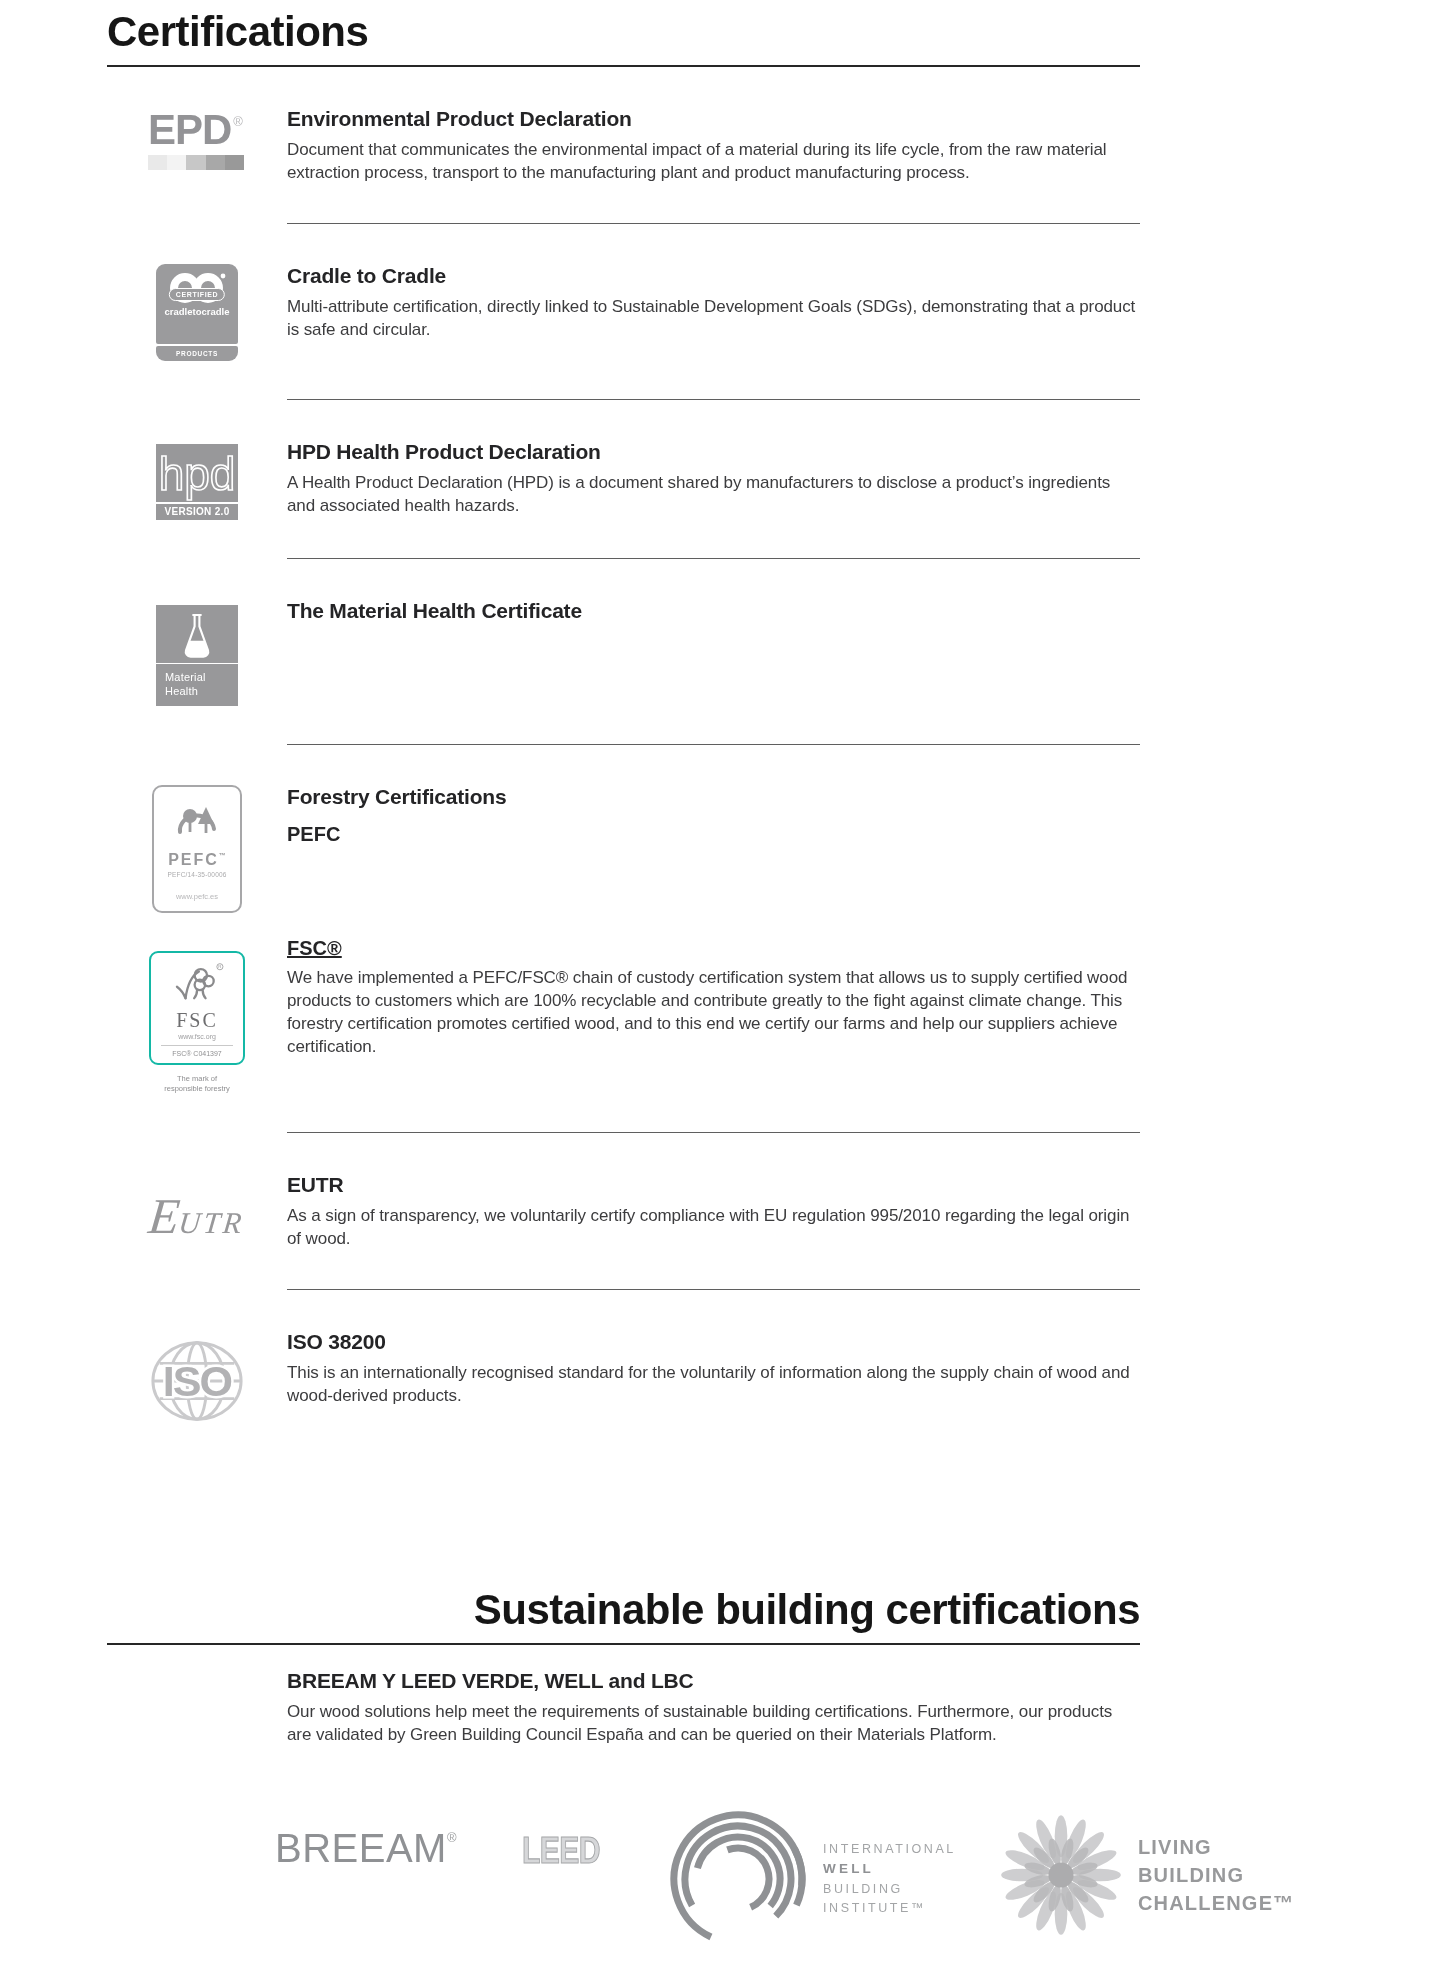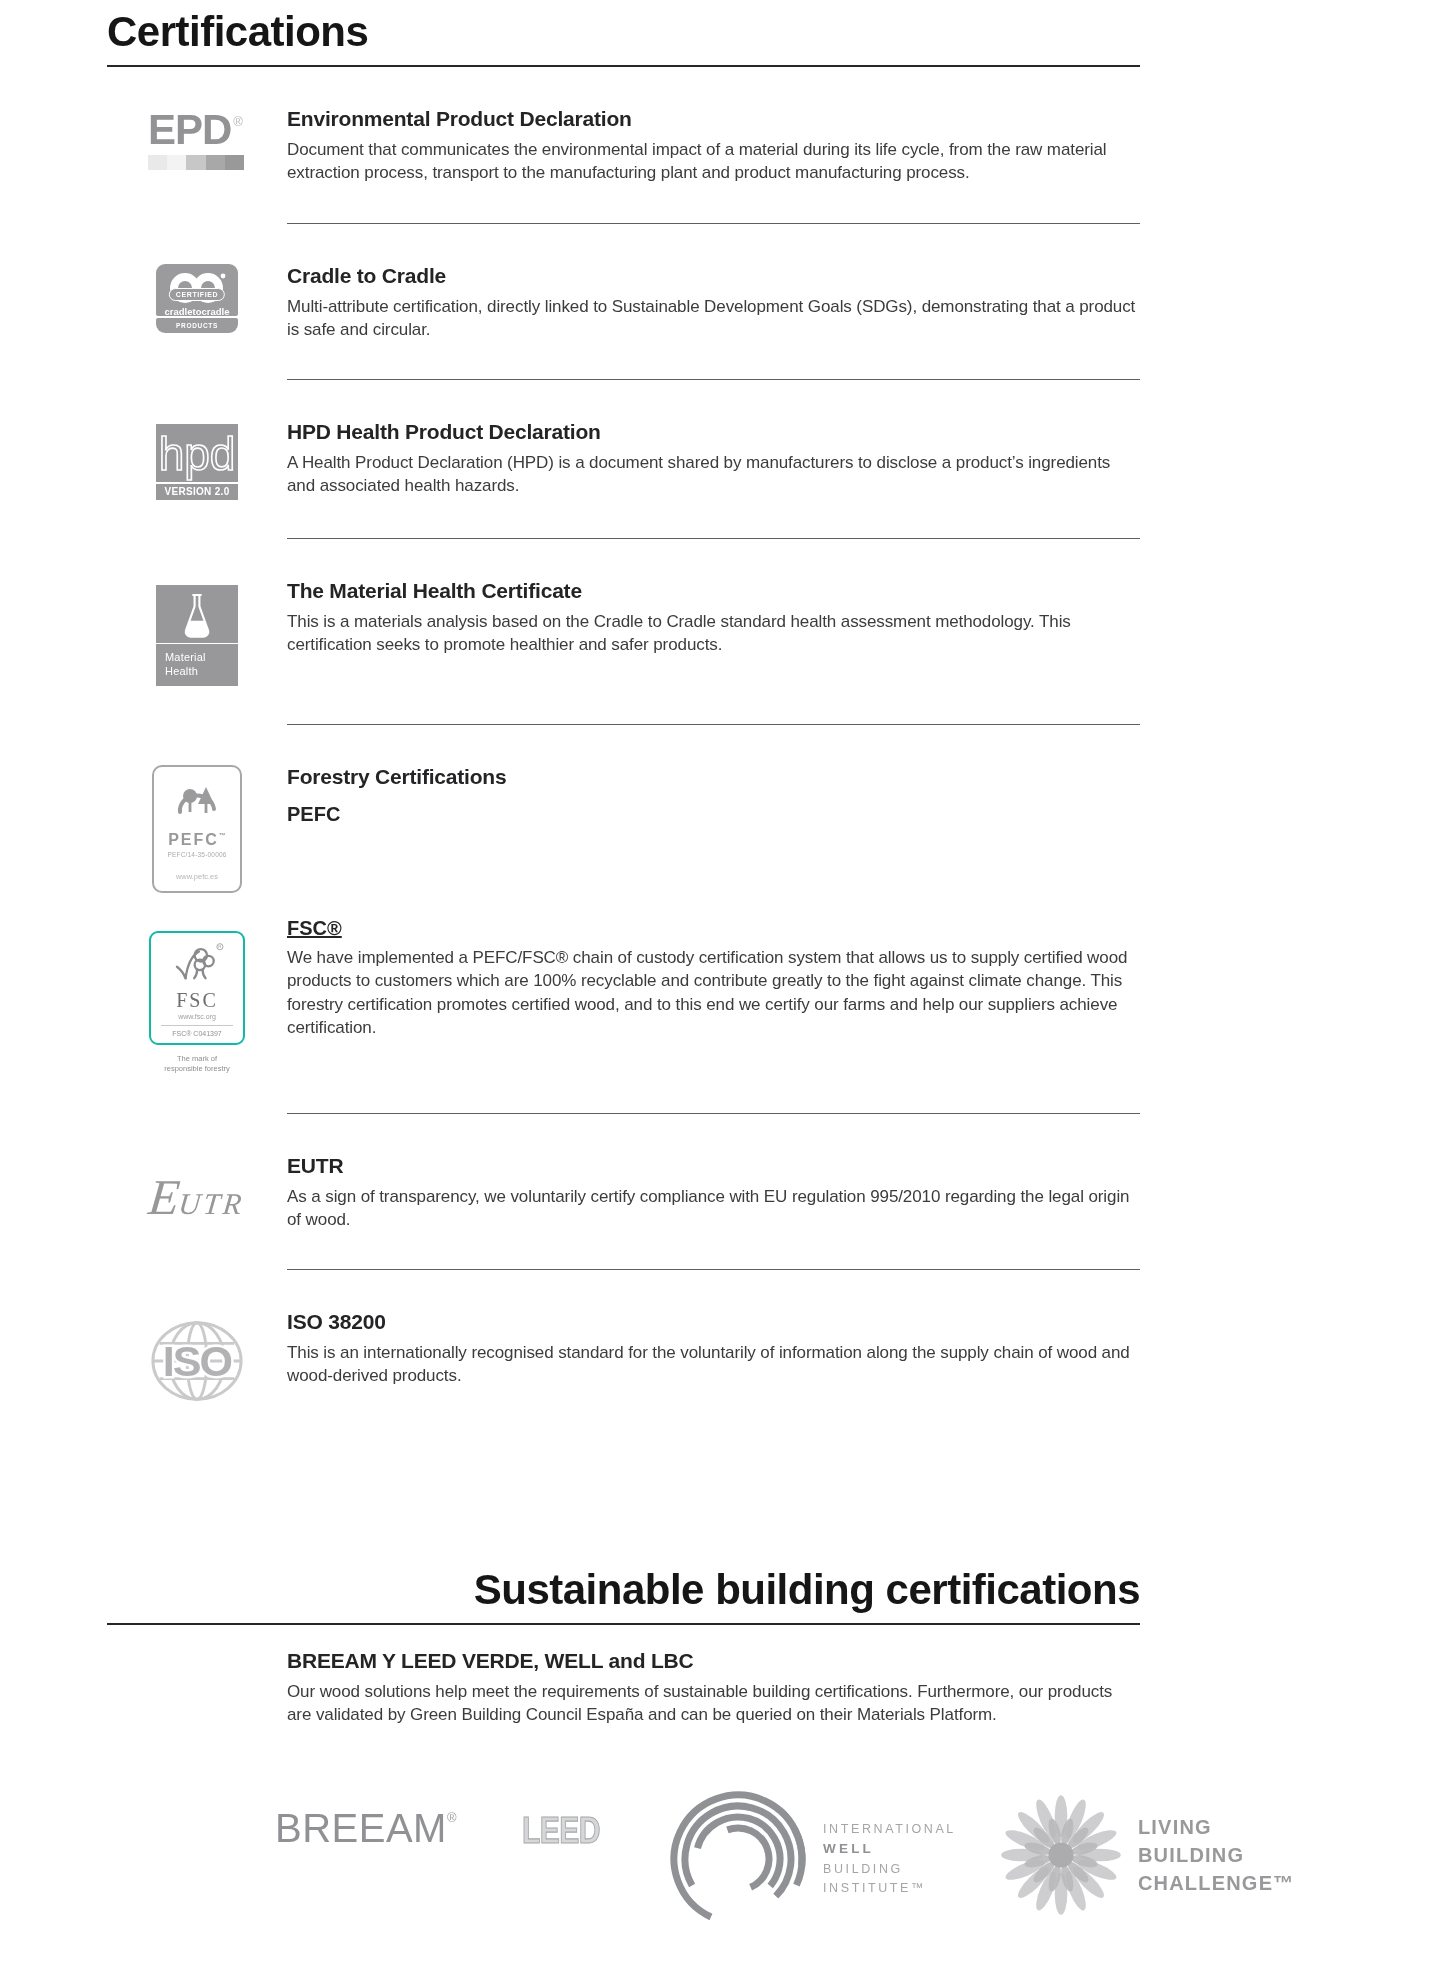--- a/index.html
+++ b/index.html
@@ -31,21 +31,21 @@
   .epd-word { font-size:42px; font-weight:700; color:#939396; letter-spacing:-1px; line-height:1; }
   .epd-word sup { font-size:13px; font-weight:400; color:#b9b9bb; vertical-align:18px; margin-left:2px; }
   .epd-bar { display:flex; height:15px; width:96px; margin-top:4px; }
   .epd-bar i { flex:1; display:block; }
   .epd-bar i:nth-child(1){background:#e9e9e9;} .epd-bar i:nth-child(2){background:#f3f3f3;}
   .epd-bar i:nth-child(3){background:#c7c7c7;} .epd-bar i:nth-child(4){background:#a8a8a8;}
   .epd-bar i:nth-child(5){background:#999999;}
 
   
   .c2c-logo { width:82px; }
-  .c2c-main { position:relative; background:#9b9b9d; border-radius:9px 9px 2px 2px; height:52px; padding-top:5px; text-align:center; }
+  .c2c-main { position:relative; background:#9b9b9d; border-radius:9px 9px 2px 2px; height:80px; padding-top:5px; text-align:center; }
   .c2c-rings { display:block; margin:2px auto 0; }
   .c2c-certified { position:absolute; top:24px; left:50%; transform:translateX(-50%);
     border:1px solid #fff; border-radius:9px; background:#9b9b9d; color:#fff;
     font-size:7px; font-weight:700; letter-spacing:0.6px; padding:2px 6px; white-space:nowrap; }
   .c2c-name { color:#fff; font-size:9.5px; font-weight:700; letter-spacing:0; margin-top:1px; }
   .c2c-footer { background:#9b9b9d; border-radius:2px 2px 9px 9px; margin-top:2px; height:15px;
     color:#fff; font-size:6.5px; font-weight:700; letter-spacing:0.7px; text-align:center; line-height:15px; }
 
   
   .hpd-logo { width:82px; background:#98989a; margin-top:4px; }
@@ -175,21 +175,20 @@
             <path d="M16.2,31 h15.6 l3.3,10 a5,5 0 0 1 -4.8,6.5 H17.7 a5,5 0 0 1 -4.8,-6.5 z" fill="#ffffff"></path>
           </svg>
           <div class="mh-label">
             <span>Material</span><br>
             <span>Health</span>
           </div>
         </div>
       </div>
       <div class="text-col">
         <h3 class="row-title">The Material Health Certificate</h3>
-        <p class="row-desc">This is a materials analysis based on the Cradle to Cradle standard health assessment methodology. This certification seeks to promote healthier and safer products.</p>
       </div>
     </section>
     <hr class="divider">
 
     <section class="cert-row" style="padding-bottom:12px;">
       <div class="icon-col">
         <div class="pefc-logo">
           <svg width="64" height="44" viewBox="0 0 64 44">
             <path d="M15,33 A17,15 0 1 1 49,30" fill="none" stroke="#9b9b9d" stroke-width="4" stroke-linecap="round"></path>
             <g fill="#9b9b9d">

